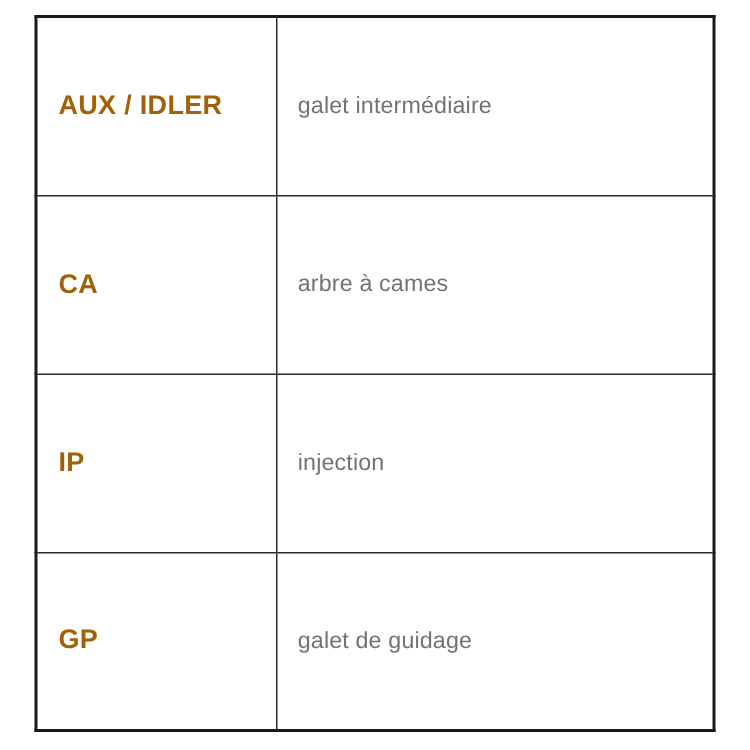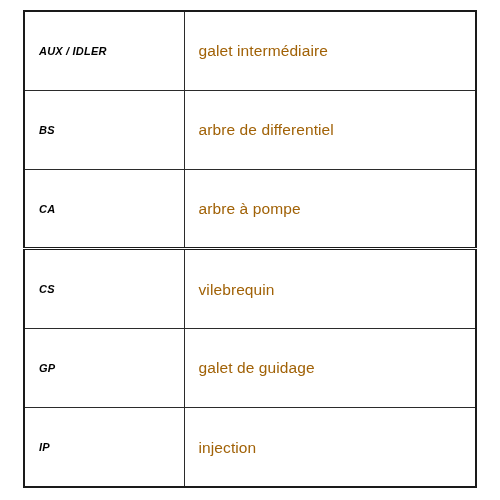--- a/index.html
+++ b/index.html
@@ -49,73 +49,64 @@
     line-height: 1.1;
   }
 
   
   table.legend-table tr.group-start > td {
     border-top: 3px double #1a1a1a;
   }
 
   td.cell-code {
     font-weight: bold;
-    font-size: 11px;
-    color: #000000;
+    font-size: 18px;
+    color: #a16207;
     letter-spacing: 0.2px;
-    font-style: italic;
   }
 
   td.cell-desc {
     font-weight: normal;
     font-size: 15.5px;
-    color: #a16207;
+    color: #737373;
     padding-left: 16px;
     letter-spacing: 0.1px;
   }
 </style>
 </head>
 <body>
 
 <div id="legend-table-wrap">
   <table class="legend-table">
     <colgroup>
       <col class="col-code">
       <col class="col-desc">
     </colgroup>
     <tbody>
 
       <tr>
         <td class="cell-code">AUX / IDLER</td>
         <td class="cell-desc">galet intermédiaire</td>
       </tr>
 
-      <tr>
-        <td class="cell-code">BS</td>
-        <td class="cell-desc">arbre de differentiel</td>
-      </tr>
 
       <tr>
         <td class="cell-code">CA</td>
-        <td class="cell-desc">arbre à pompe</td>
+        <td class="cell-desc">arbre à cames</td>
       </tr>
 
-      <tr class="group-start">
-        <td class="cell-code">CS</td>
-        <td class="cell-desc">vilebrequin</td>
+
+      <tr>
+        <td class="cell-code">IP</td>
+        <td class="cell-desc">injection</td>
       </tr>
 
       <tr>
         <td class="cell-code">GP</td>
         <td class="cell-desc">galet de guidage</td>
-      </tr>
-
-      <tr>
-        <td class="cell-code">IP</td>
-        <td class="cell-desc">injection</td>
       </tr>
 
 
 
 
     </tbody>
   </table>
 </div>
 
 </body></html>

